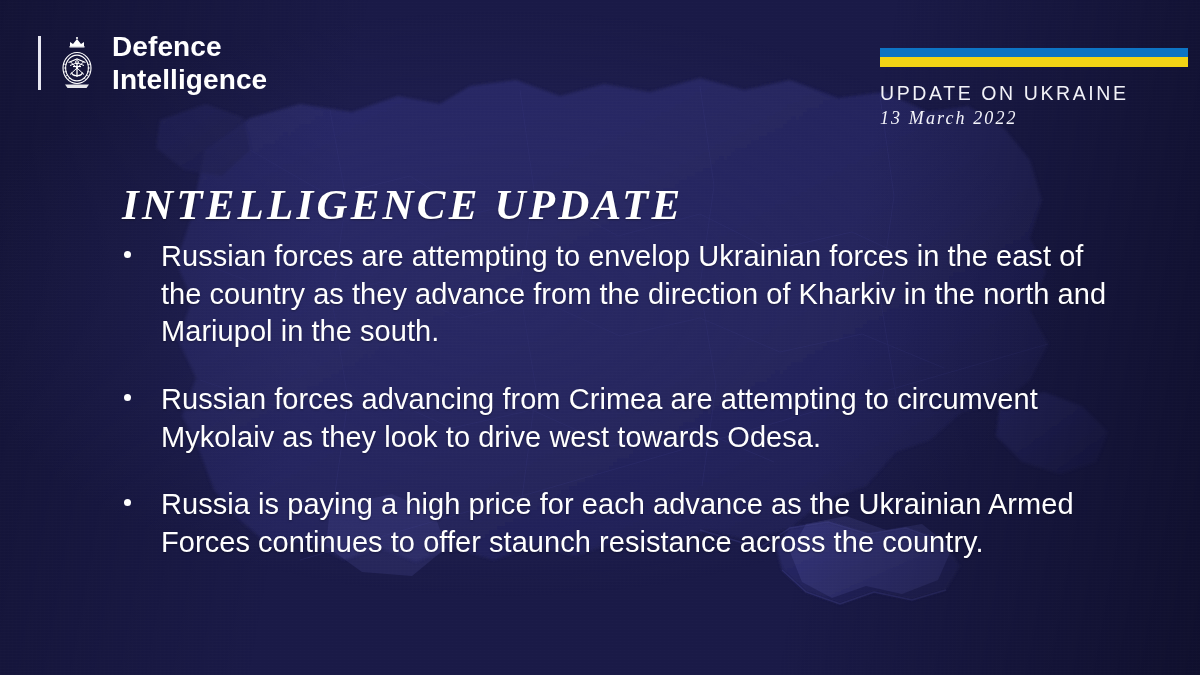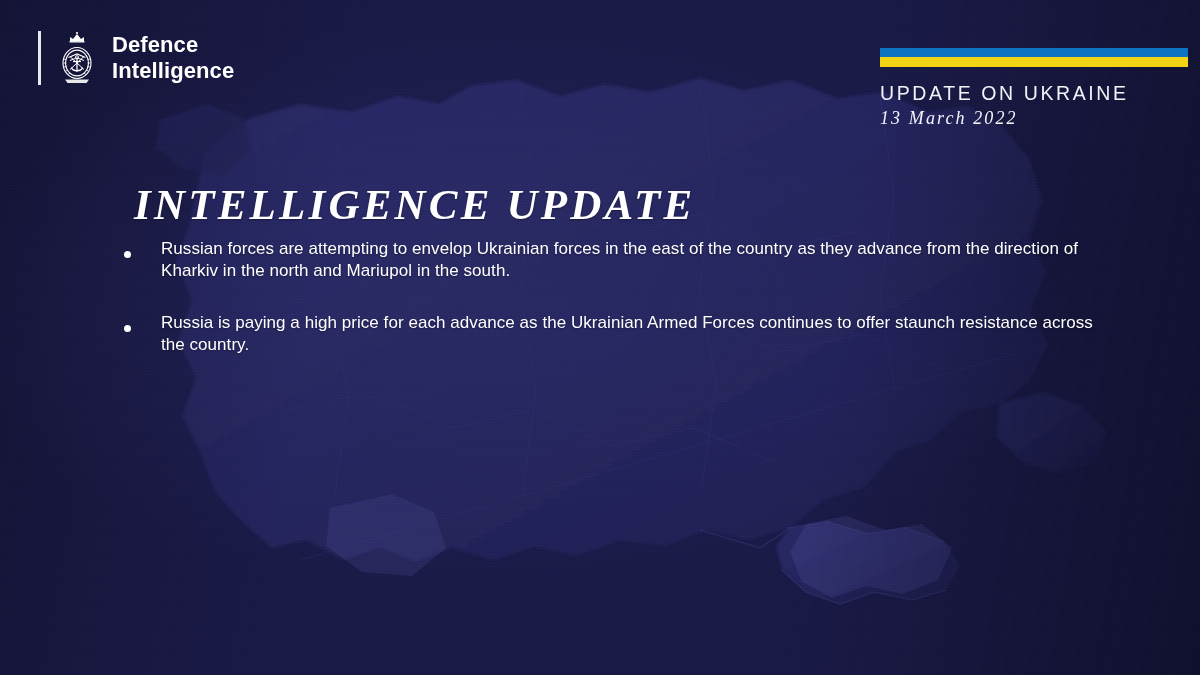--- a/index.html
+++ b/index.html
@@ -54,21 +54,21 @@
   .brand-rule {
     width:3px; height:54px;
     background:#e8e8f2;
     margin-right:14px;
     flex:none;
   }
   .crest { width:44px; height:56px; flex:none; display:block; }
   .brand-text {
     margin-left:13px;
     color:#ffffff;
-    font-size:22px;
+    font-size:28px;
     font-weight:600;
     line-height:1.19;
     letter-spacing:0.1px;
     white-space:nowrap;
   }
   .brand-text div { display:block; }
 
   
   .header-right {
     position:absolute;
@@ -109,21 +109,20 @@
     left:122px; top:182px;
     color:#ffffff;
     font-family:"Liberation Serif", serif;
     font-style:italic;
     font-weight:700;
     font-size:43px;
     letter-spacing:3.2px;
     line-height:1.05;
     white-space:nowrap;
     text-shadow:0 1px 2px rgba(0,0,0,0.35);
-    margin-left:12px;
   }
 
   
   .bullets {
     position:absolute;
     left:124px; top:238px;
     width:990px;
   }
   .bullet-item {
     display:flex;
@@ -134,21 +133,21 @@
   .bullet-dot {
     flex:none;
     width:7px; height:7px;
     border-radius:50%;
     background:#ffffff;
     margin-top:13px;
     margin-right:30px;
   }
   .bullet-text {
     color:#ffffff;
-    font-size:17px;
+    font-size:29px;
     font-weight:400;
     line-height:1.30;
     letter-spacing:0.05px;
     text-shadow:0 1px 2px rgba(0,0,0,0.30);
     max-width:970px;
   }
 </style>
 </head>
 <body>
 
@@ -284,18 +283,22 @@
 
     <div class="main-title">INTELLIGENCE UPDATE</div>
 
     <div class="bullets">
       <div class="bullet-item">
         <span class="bullet-dot"></span>
         <span class="bullet-text">Russian forces are attempting to envelop Ukrainian forces in the east of the country as they advance from the direction of Kharkiv in the north and Mariupol in the south.</span>
       </div>
       <div class="bullet-item">
         <span class="bullet-dot"></span>
+        <span class="bullet-text">Russian forces advancing from Crimea are attempting to circumvent Mykolaiv as they look to drive west towards Odesa.</span>
+      </div>
+      <div class="bullet-item">
+        <span class="bullet-dot"></span>
         <span class="bullet-text">Russia is paying a high price for each advance as the Ukrainian Armed Forces continues to offer staunch resistance across the country.</span>
       </div>
     </div>
 
   </div>
 </div>
 
 </body></html>

